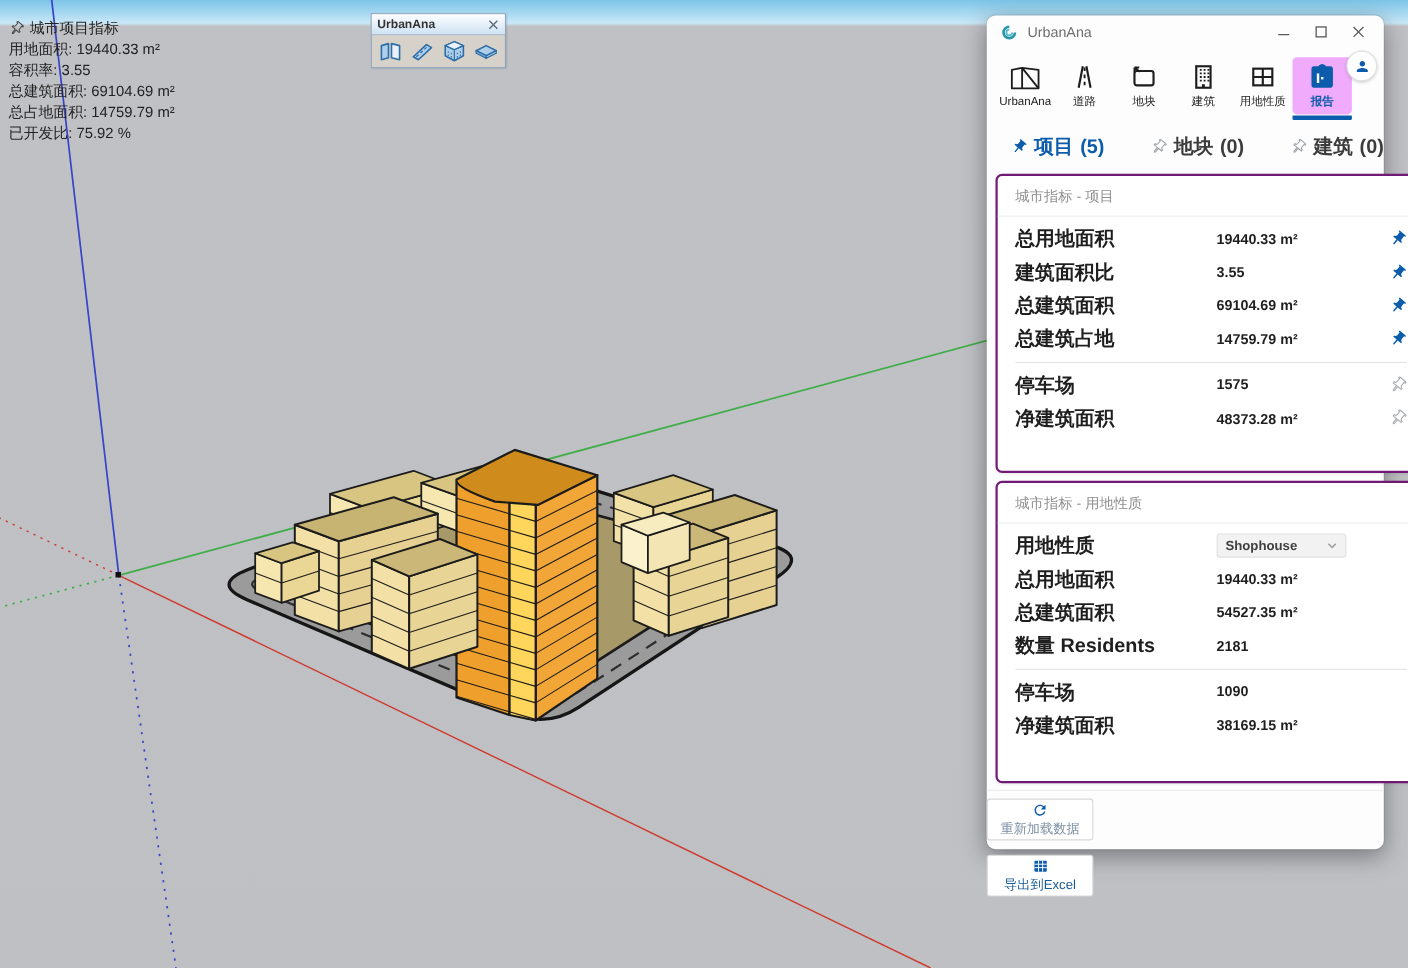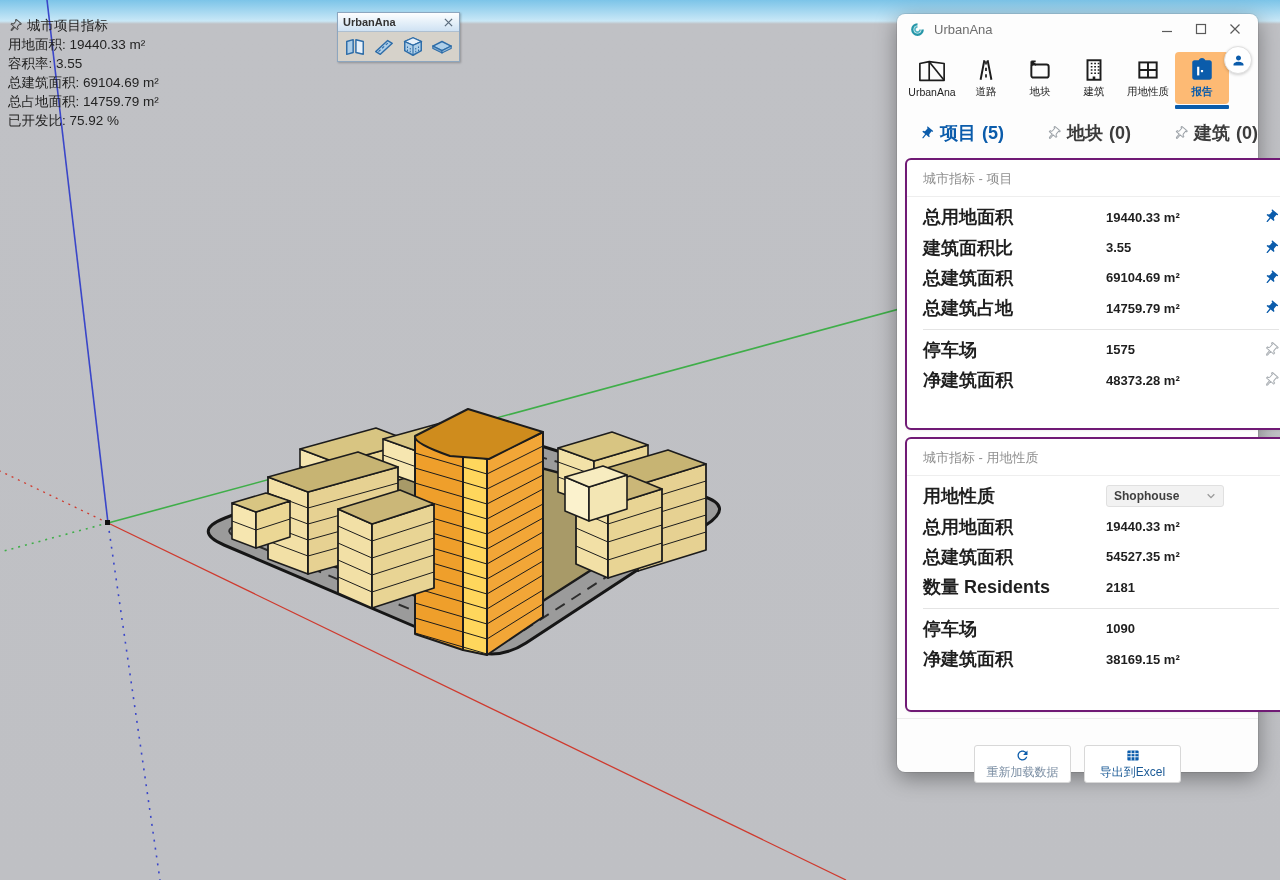--- a/index.html
+++ b/index.html
@@ -31,21 +31,21 @@
     border-radius:8px; box-shadow:0 6px 22px rgba(0,0,0,.38), 0 0 0 1px rgba(0,0,0,.08); }
   .p-titlebar { position:relative; height:30px; display:flex; align-items:center; padding:0 12px; }
   .p-title { font-size:13px; color:#6e6e6e; margin-left:8px; }
   .win-controls { position:absolute; right:6px; top:0; height:30px; display:flex; }
   .win-btn { width:34px; height:30px; display:flex; align-items:center; justify-content:center; }
 
   .p-toolbar { position:absolute; left:8px; top:38px; height:56px; display:flex; }
   .tool-item { position:relative; width:54px; height:52px; display:flex; flex-direction:column;
     align-items:center; justify-content:center; border-radius:4px; }
   .tool-item .t-label { font-size:10.5px; color:#222; margin-top:2px; white-space:nowrap; }
-  .tool-item.selected { background:#fdba74;font-family:Liberation Serif, serif; }
+  .tool-item.selected { background:#f0abfc;font-family:Liberation Serif, serif; }
   .tool-item.selected .t-label { color:#0b5cab; font-weight:bold; }
   .tool-underline { position:absolute; left:0; right:0; bottom:-5px; height:4px; background:#0b5cab; border-radius:1px; }
   .avatar { position:absolute; right:6px; top:32px; width:28px; height:28px; border-radius:50%;
     background:#fff; border:1px solid #e0e0e0; box-shadow:0 1px 3px rgba(0,0,0,.18);
     display:flex; align-items:center; justify-content:center; }
 
   .p-tabs { position:absolute; left:22px; top:104px; height:30px; display:flex; gap:42px; align-items:center; }
   .p-tab { display:flex; align-items:center; gap:6px; font-size:18px; font-weight:bold; color:#3c3c3c; }
   .p-tab.active { color:#0b5cab; }
 
@@ -58,22 +58,22 @@
   .m-row { height:30.4px; display:flex; align-items:center; }
   .m-label { width:183px; flex:none; font-size:18px; font-weight:bold; color:#1f1f1f; }
   .m-value { flex:1; font-size:13px; font-weight:bold; color:#1f1f1f; }
   .m-pin { width:20px; flex:none; display:flex; justify-content:flex-end; }
   .row-divider { border-top:1px solid #e4e4e4; margin:5px 0; }
 
   .select-box { width:118px; height:22px; background:#f2f2f2; border:1px solid #e0e0e0; border-radius:3px;
     display:flex; align-items:center; justify-content:space-between; padding:0 7px; }
   .select-box .sel-val { font-size:12px; color:#3f3f3f; }
 
-  .p-footer { position:absolute; left:0; right:0; top:704px; padding-top:26px;
-    display:flex; justify-content:center; gap:13px; border-top:1px solid #ececec; }
+  .p-footer { position:absolute; left:0; right:0; top:704px; padding-top:7px;
+    display:flex; justify-content:center; gap:13px; border-top:1px solid #ececec;flex-direction:column; }
   .f-btn { width:97px; height:38px; background:#fff; border:1px solid #d8d8d8; border-radius:3px;
     display:flex; flex-direction:column; align-items:center; justify-content:center; gap:1px; }
   .f-btn .f-label { font-size:12px; }
   .f-btn.reload .f-label { color:#7c8fa4; }
   .f-btn.export .f-label { color:#1b5a96; font-weight:normal; }
 </style>
 </head>
 <body>
 
 <div class="screen">

